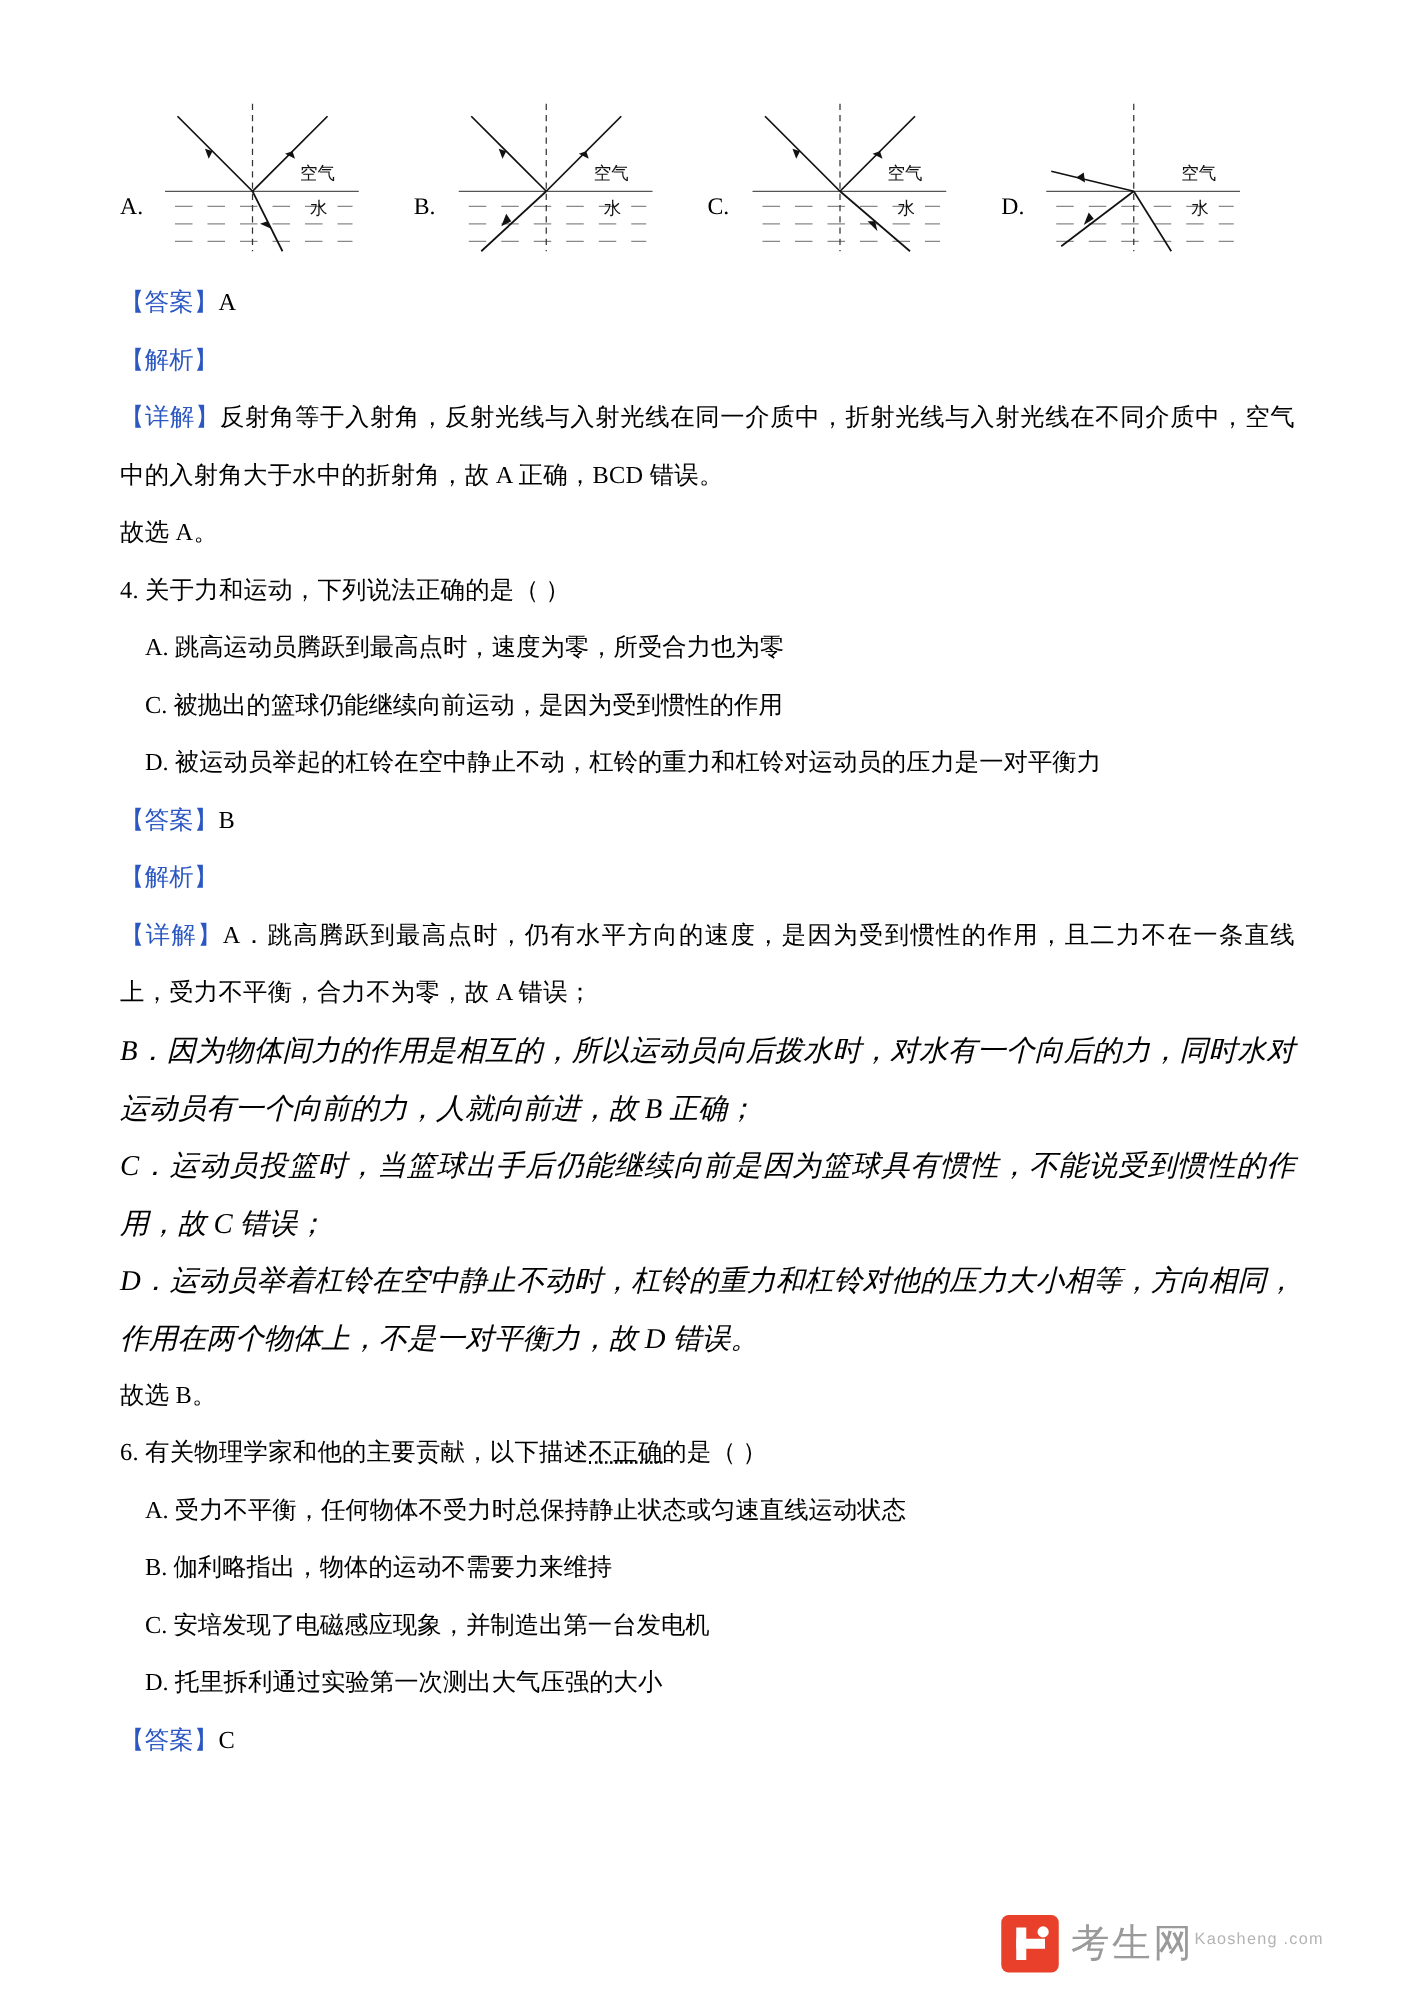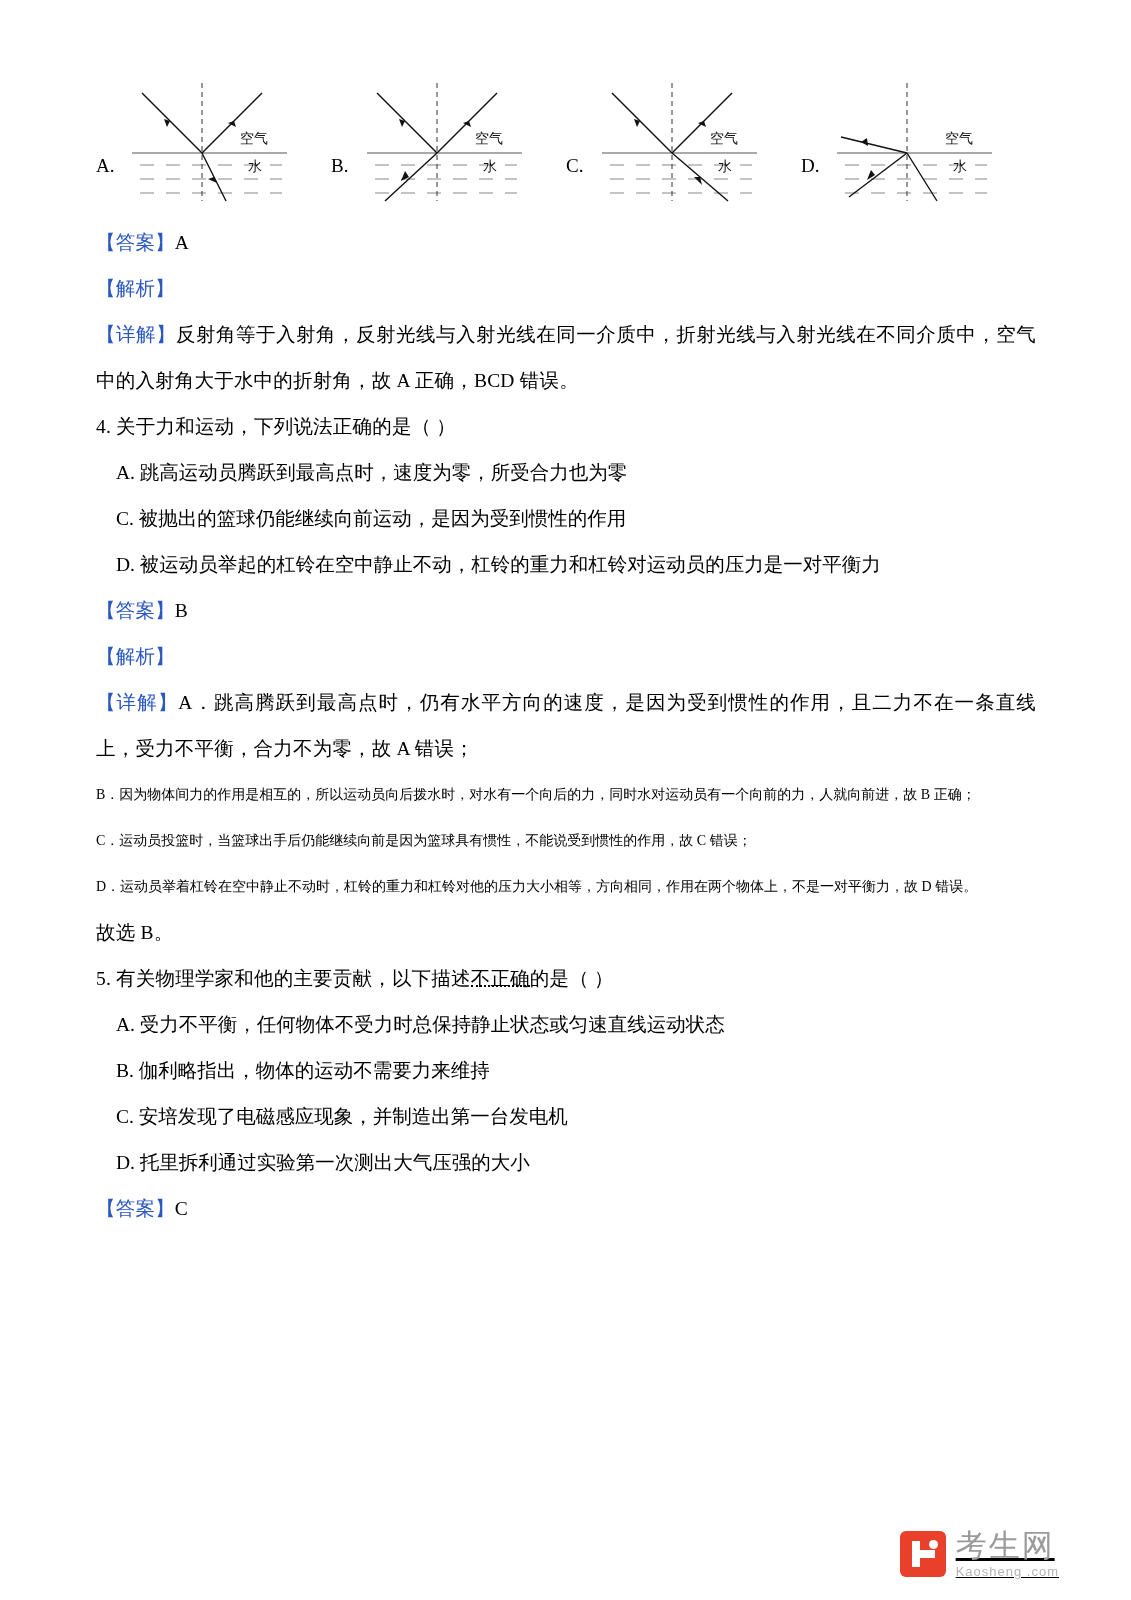--- a/index.html
+++ b/index.html
@@ -69,24 +69,25 @@
   .para {
     font-size: 19.5px;
     line-height: 46px;
     letter-spacing: 0.2px;
     text-align: justify;
   }
   .blue {
     color: #2b57c3;
   }
   .sub-para {
-    font-size: 14px;
+    font-size: 23px;
     line-height: 46px;
     text-align: justify;
     padding-left: 0;
+    font-style: italic;
   }
   .opt {
     font-size: 19.5px;
     line-height: 46px;
     padding-left: 2px;
     white-space: nowrap;
     margin-left: 18px;
   }
   .dotted-under {
     position: relative;
@@ -134,23 +135,22 @@
   }
   .wm-dot {
     position: absolute;
     right: 8px; top: 9px;
     width: 9px; height: 9px;
     background: #fff;
     border-radius: 50%;
   }
   .wm-text {
     display: flex;
-    flex-direction: column;
+    flex-direction: row;
     line-height: 1;
-    text-decoration: underline;
   }
   .wm-cn {
     font-size: 31px;
     color: #9a9a9a;
     font-family: "DejaVu Sans", sans-serif;
     letter-spacing: 2px;
   }
   .wm-en {
     font-size: 13px;
     color: #b3b3b3;
@@ -339,20 +339,21 @@
     </div>
 
     <div class="line">
       <span class="blue">【解析】</span>
     </div>
 
     <div class="para">
       <span class="blue">【详解】</span><span>反射角等于入射角，反射光线与入射光线在同一介质中，折射光线与入射光线在不同介质中，空气中的入射角大于水中的折射角，故 A 正确，BCD 错误。</span>
     </div>
 
+    <div class="line">故选 A。</div>
 
     <div class="line q-num">4. 关于力和运动，下列说法正确的是（      ）</div>
     <div class="opt">A. 跳高运动员腾跃到最高点时，速度为零，所受合力也为零</div>
     <div class="opt">C. 被抛出的篮球仍能继续向前运动，是因为受到惯性的作用</div>
     <div class="opt">D. 被运动员举起的杠铃在空中静止不动，杠铃的重力和杠铃对运动员的压力是一对平衡力</div>
 
     <div class="line">
       <span class="blue">【答案】</span><span>B</span>
     </div>
     <div class="line">
@@ -362,21 +363,21 @@
     <div class="para">
       <span class="blue">【详解】</span><span>A．跳高腾跃到最高点时，仍有水平方向的速度，是因为受到惯性的作用，且二力不在一条直线上，受力不平衡，合力不为零，故 A 错误；</span>
     </div>
     <div class="sub-para">B．因为物体间力的作用是相互的，所以运动员向后拨水时，对水有一个向后的力，同时水对运动员有一个向前的力，人就向前进，故 B 正确；</div>
     <div class="sub-para">C．运动员投篮时，当篮球出手后仍能继续向前是因为篮球具有惯性，不能说受到惯性的作用，故 C 错误；</div>
     <div class="sub-para">D．运动员举着杠铃在空中静止不动时，杠铃的重力和杠铃对他的压力大小相等，方向相同，作用在两个物体上，不是一对平衡力，故 D 错误。</div>
 
     <div class="line">故选 B。</div>
 
     <div class="line q-num">
-      <span>5. 有关物理学家和他的主要贡献，以下描述</span><span class="dotted-under">不正确</span><span>的是（      ）</span>
+      <span>6. 有关物理学家和他的主要贡献，以下描述</span><span class="dotted-under">不正确</span><span>的是（      ）</span>
     </div>
     <div class="opt">A. 受力不平衡，任何物体不受力时总保持静止状态或匀速直线运动状态</div>
     <div class="opt">B. 伽利略指出，物体的运动不需要力来维持</div>
     <div class="opt">C. 安培发现了电磁感应现象，并制造出第一台发电机</div>
     <div class="opt">D. 托里拆利通过实验第一次测出大气压强的大小</div>
 
     <div class="line">
       <span class="blue">【答案】</span><span>C</span>
     </div>
 

